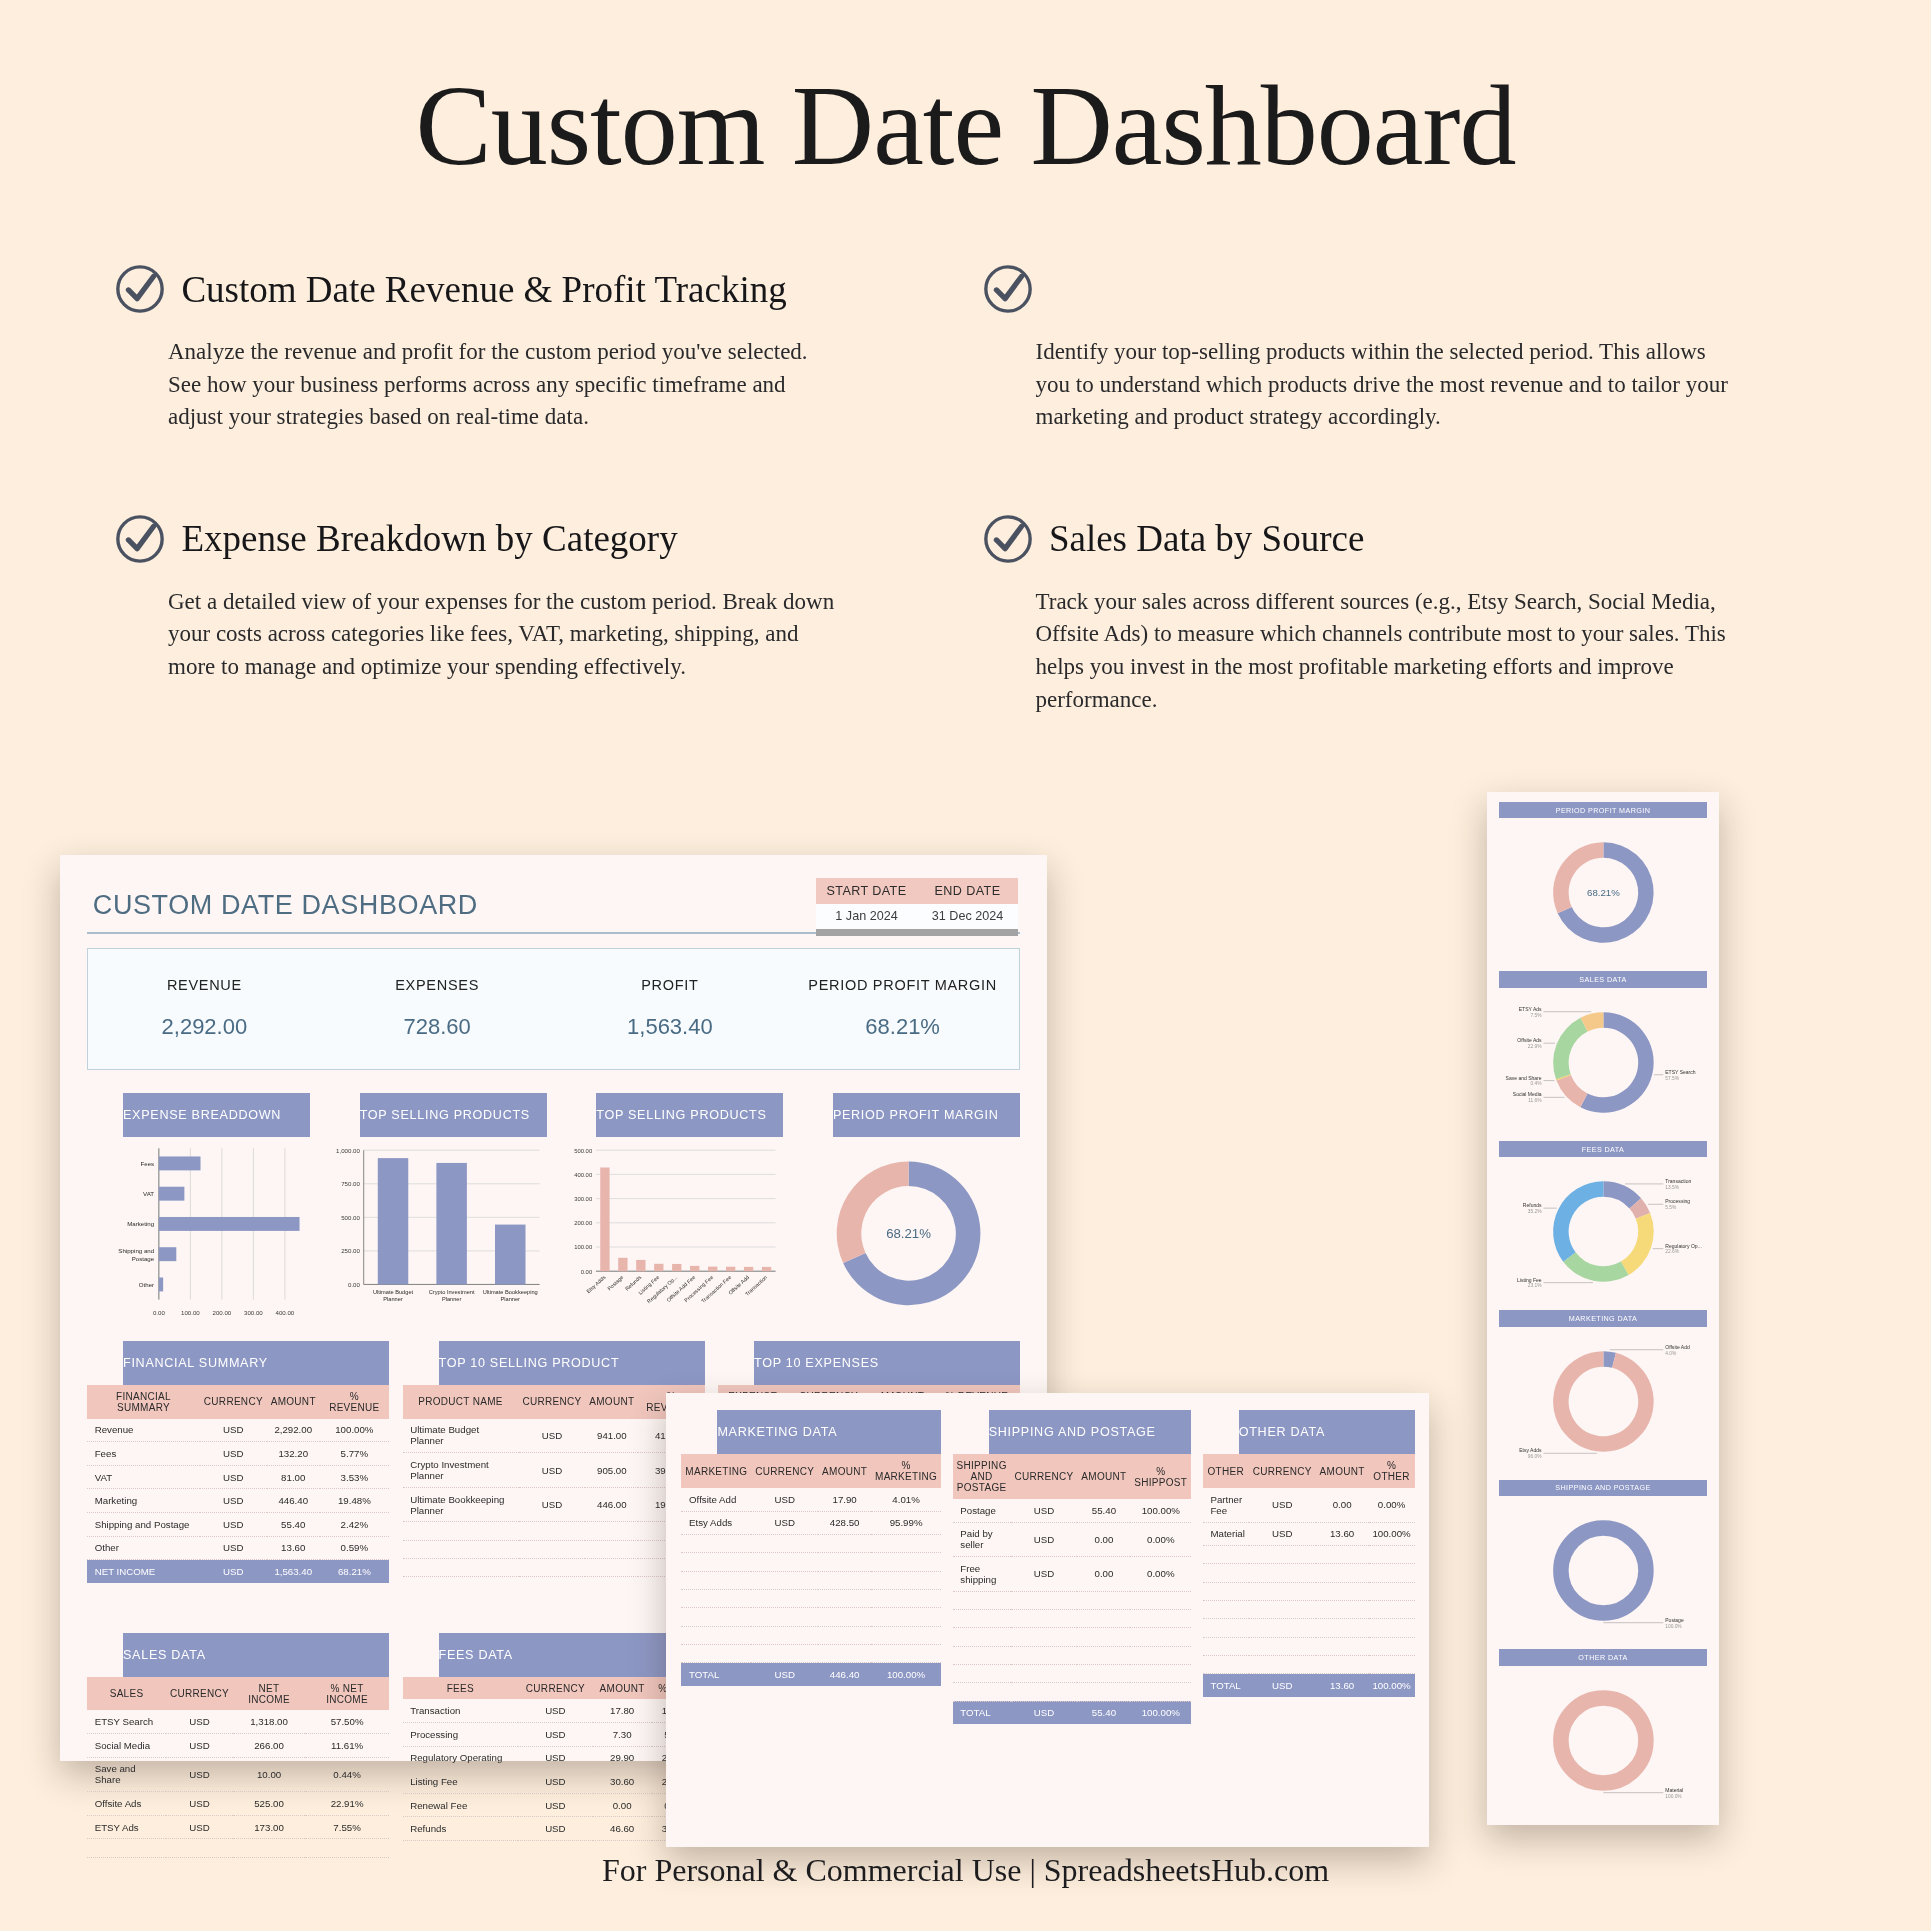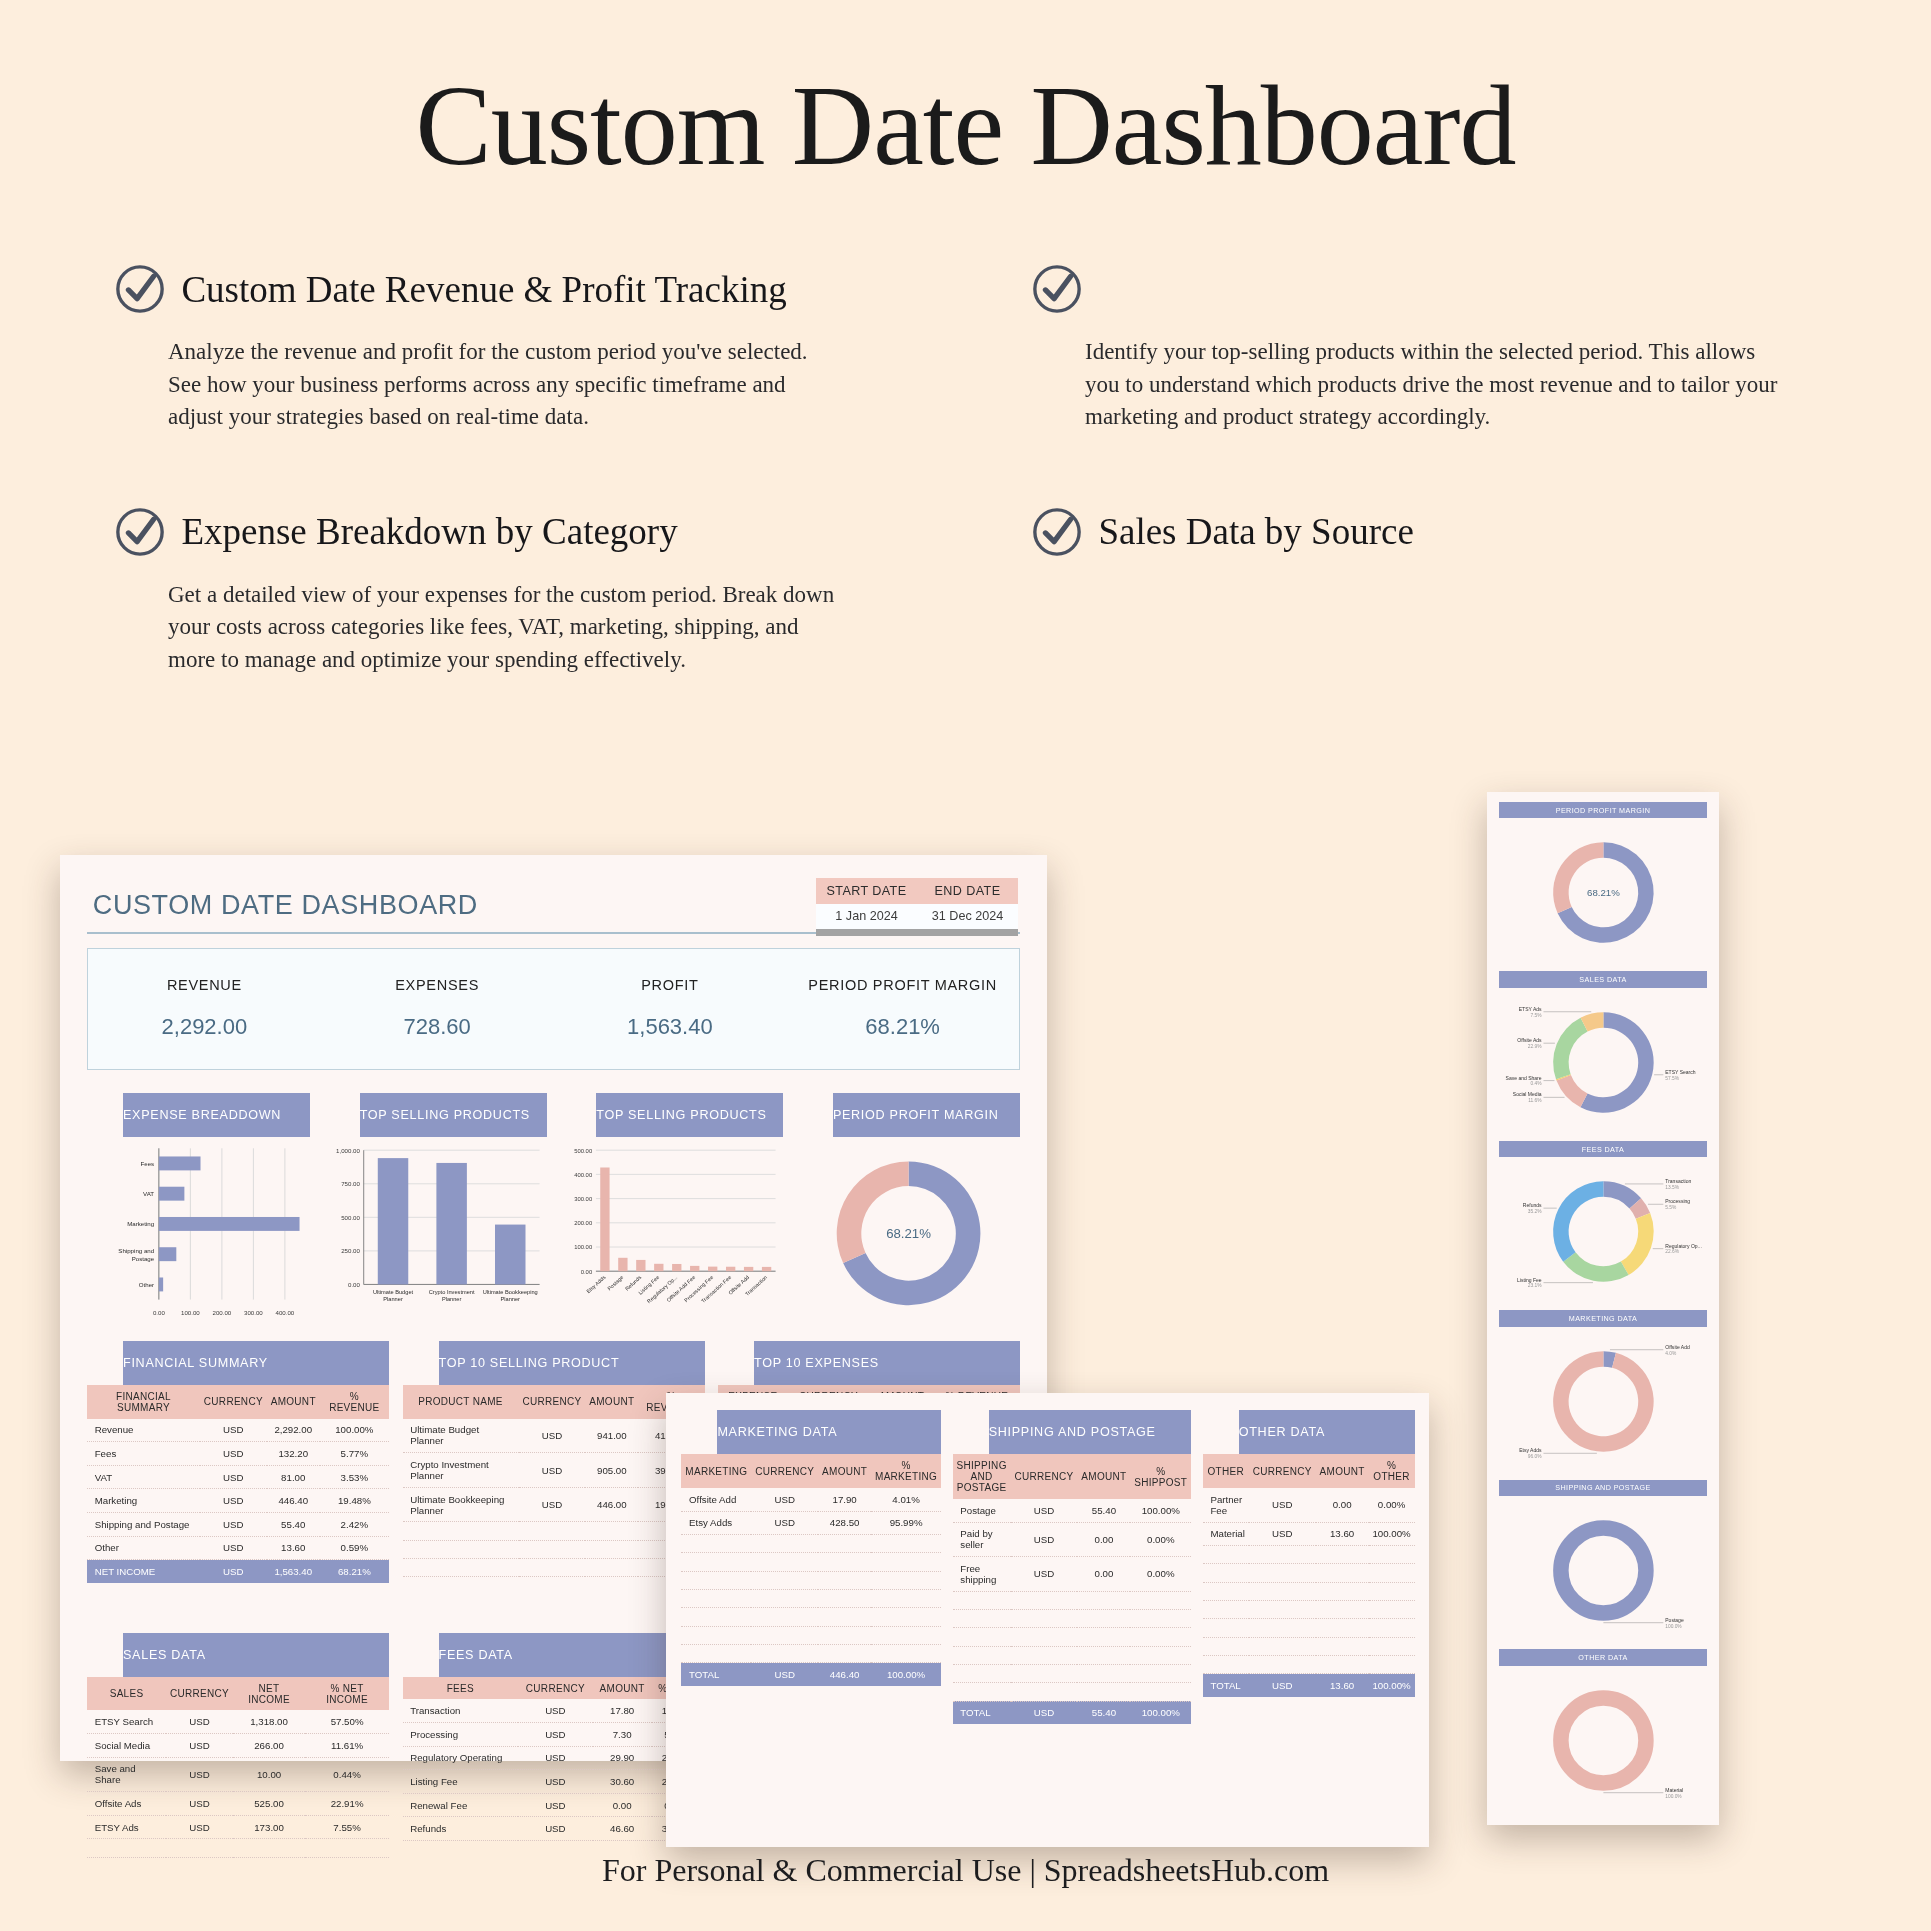--- a/index.html
+++ b/index.html
@@ -23,20 +23,21 @@
     font-weight:400;
   }
 
   .features{
     position:absolute;
     top:263px; left:114px; width:1728px;
     display:grid;
     grid-template-columns:1fr 1fr;
     column-gap:106px;
     row-gap:0;
+    gap:7px;
   }
   .feature{ padding-bottom:7.7px; }
   .feat-head{
     display:flex; align-items:center; gap:15.4px;
     margin-bottom:21px;
   }
   .check-icon{ width:52px;height:52px;flex:0 0 52px; display:block; }
   .feat-title{
     font-size:37px; color:#17171a; font-weight:400;
     font-family:"Liberation Serif", serif;
@@ -181,20 +182,21 @@
   <div class="feature right" style="margin-top:64px;">
     <div class="feat-head">
       <span class="check-icon">
         <svg viewBox="0 0 54 54" width="52" height="52">
             <circle cx="27" cy="27" r="23" fill="none" stroke="#4a5160" stroke-width="3.5"></circle>
             <path d="M15 28 L24 37 L41 14" fill="none" stroke="#4a5160" stroke-width="5.5" stroke-linecap="round" stroke-linejoin="round"></path>
           </svg>
       </span>
       <span class="feat-title">Sales Data by Source</span>
     </div>
+    <div class="feat-body">Track your sales across different sources (e.g., Etsy Search, Social Media, Offsite Ads) to measure which channels contribute most to your sales. This helps you invest in the most profitable marketing efforts and improve performance.</div>
   </div>
 
 </div>
 
 <div class="sheet" id="sheet-main">
 
   <div class="sheet-title">CUSTOM DATE DASHBOARD</div>
   <div class="title-rule"></div>
 
   <div class="daterow">

